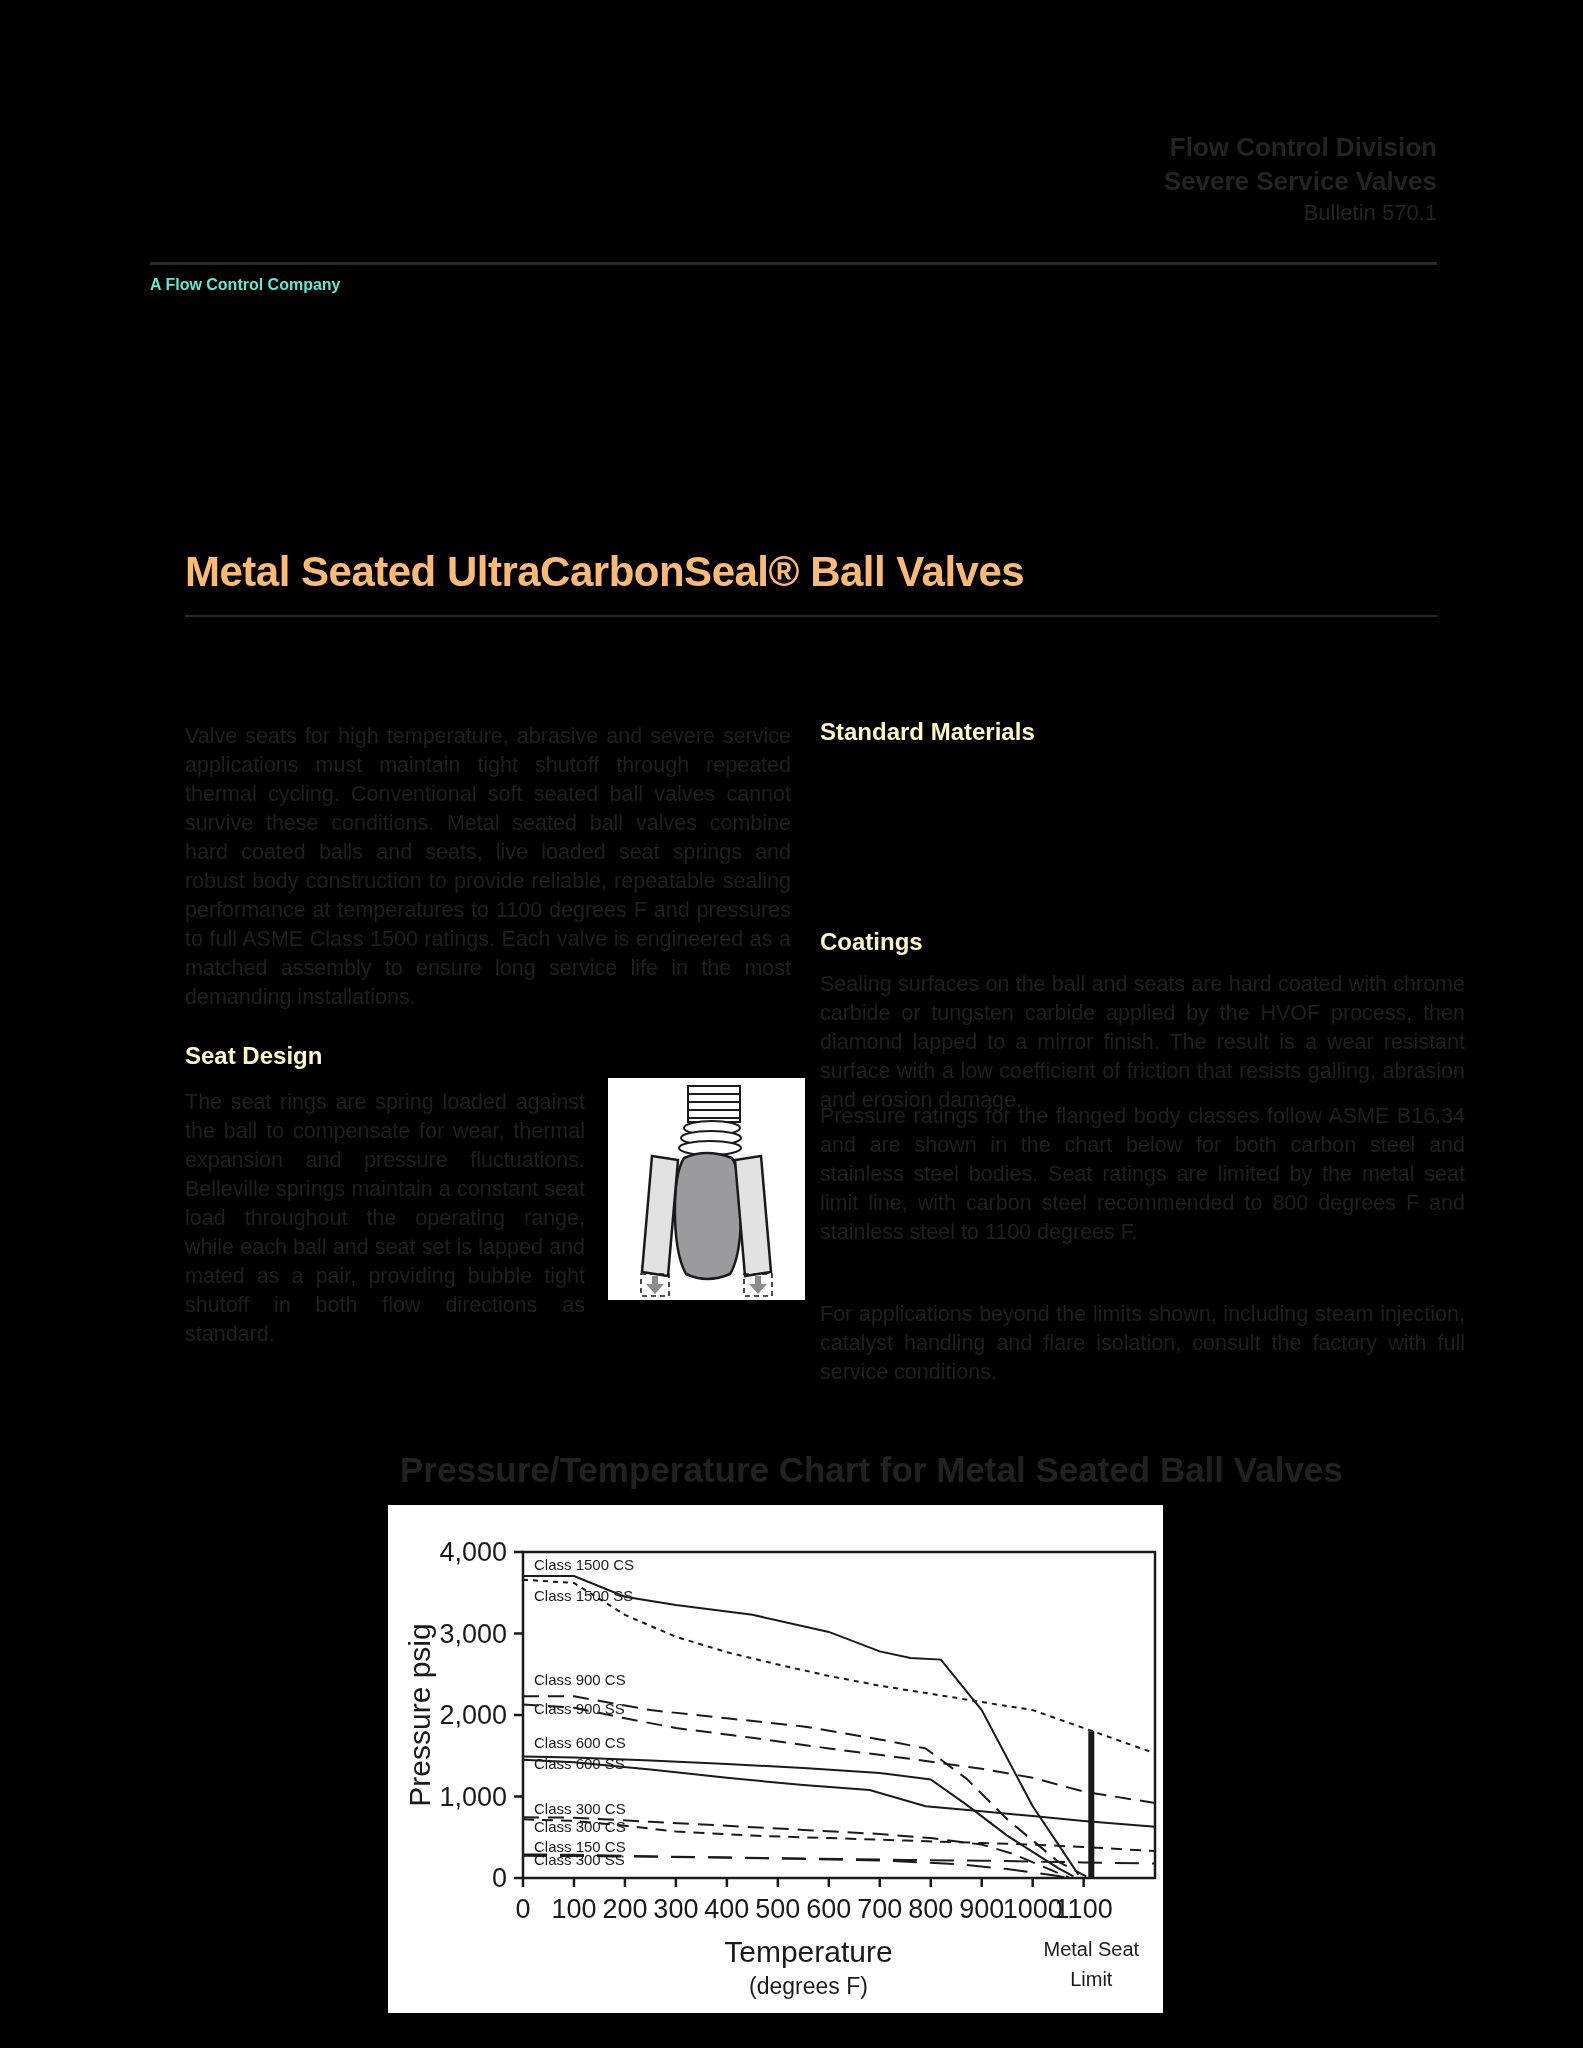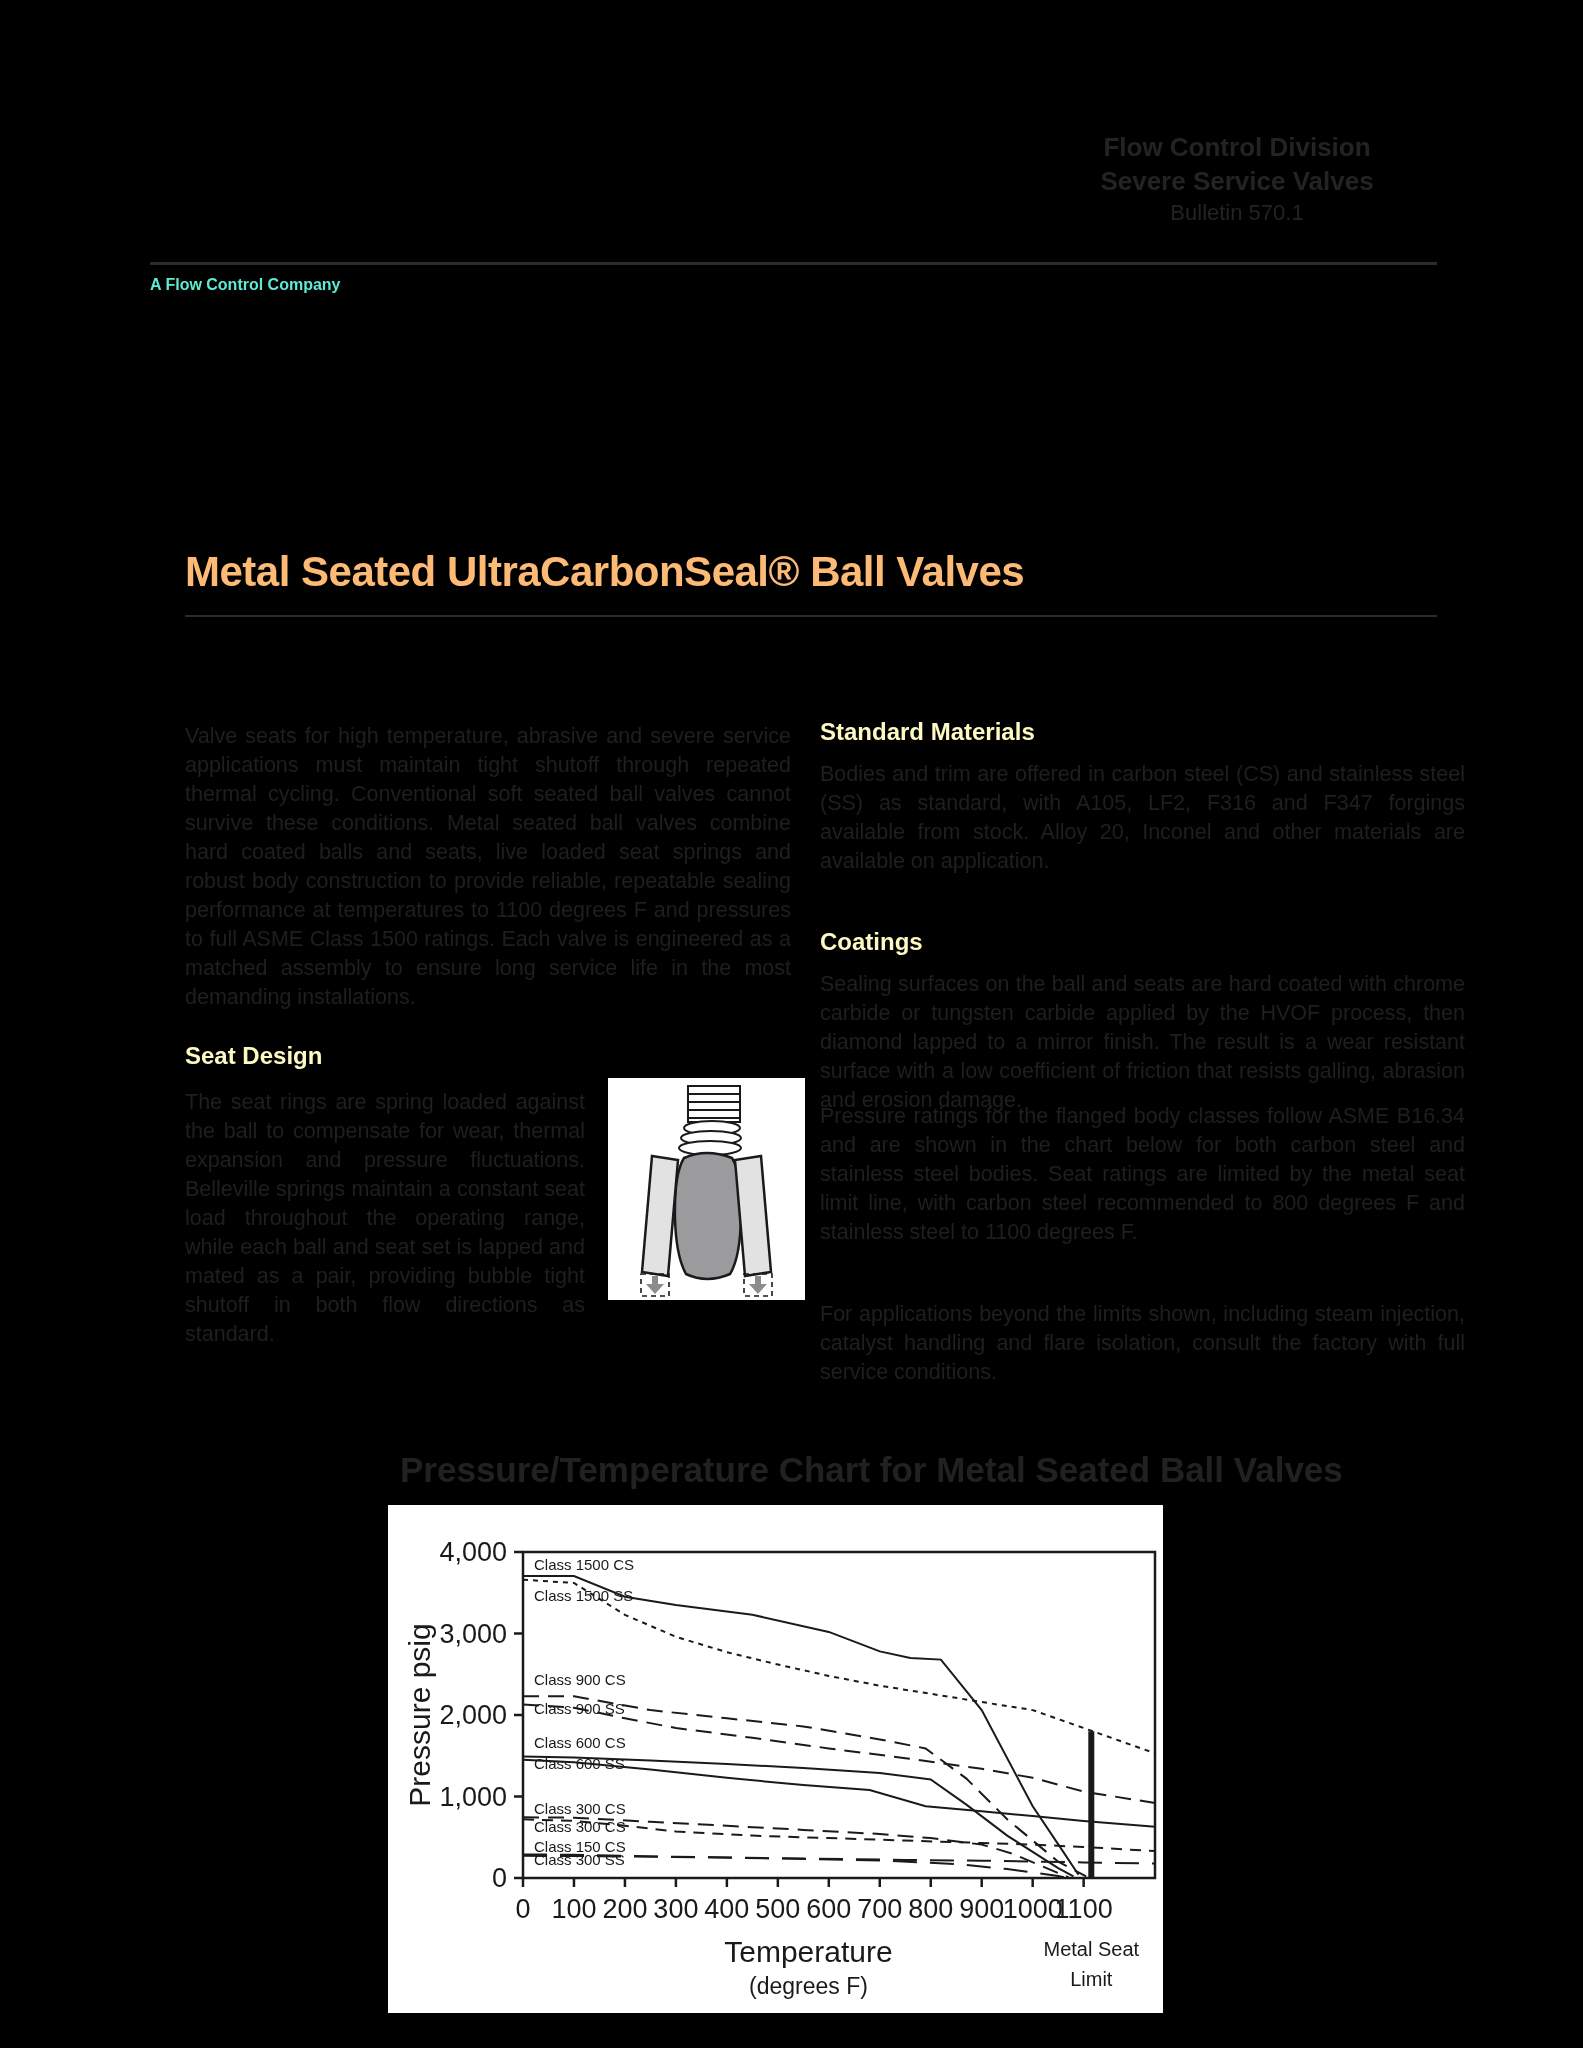--- a/index.html
+++ b/index.html
@@ -3,21 +3,21 @@
 <meta charset="utf-8">
 <style>
   html,body{margin:0;padding:0;background:#000;}
   #page{position:relative;width:1583px;height:2048px;background:#000000;overflow:hidden;
         font-family:"Liberation Sans", sans-serif;}
   .abs{position:absolute;}
   .rule{background:#2b2b2b;}
   .para{font-size:21.5px;line-height:29px;text-align:justify;color:#1f1f1f;}
   .h2{font-weight:bold;font-size:24px;color:#fef9c3;}
   .pagetitle{font-weight:bold;font-size:42px;letter-spacing:-0.5px;color:#fdba74;white-space:nowrap;}
-  .hdr-right{text-align:center;color:#232323;}
+  .hdr-right{text-align:right;color:#232323;}
   .hdr-right .b{font-weight:bold;font-size:26px;line-height:34px;}
   .hdr-right .s{font-size:22px;line-height:30px;}
   .tagline{font-weight:bold;font-size:16px;color:#5eead4;}
   .chart-heading{font-weight:bold;font-size:35px;color:#212121;white-space:nowrap;}
   .panel{background:#ffffff;}
 </style>
 </head>
 <body>
 
 <div id="page">
@@ -68,21 +68,20 @@
       <g>
         <rect x="33" y="196" width="28" height="22" fill="none" stroke="#1a1a1a" stroke-width="1.6" stroke-dasharray="5 4"></rect>
         <path d="M 44,198 L 50,198 L 50,206 L 56,206 L 47,216 L 38,206 L 44,206 Z" fill="#8c8c8c"></path>
         <rect x="136" y="196" width="28" height="22" fill="none" stroke="#1a1a1a" stroke-width="1.6" stroke-dasharray="5 4"></rect>
         <path d="M 147,198 L 153,198 L 153,206 L 159,206 L 150,216 L 141,206 L 147,206 Z" fill="#8c8c8c"></path>
       </g>
     </svg>
   </div>
 
   <div class="abs h2" style="left:820px;top:718px;">Standard Materials</div>
-  <div class="abs para" style="left:820px;top:760px;width:645px;">Bodies and trim are offered in carbon steel (CS) and stainless steel (SS) as standard, with A105, LF2, F316 and F347 forgings available from stock. Alloy 20, Inconel and other materials are available on application.</div>
 
   <div class="abs h2" style="left:820px;top:928px;">Coatings</div>
   <div class="abs para" style="left:820px;top:970px;width:645px;">Sealing surfaces on the ball and seats are hard coated with chrome carbide or tungsten carbide applied by the HVOF process, then diamond lapped to a mirror finish. The result is a wear resistant surface with a low coefficient of friction that resists galling, abrasion and erosion damage.</div>
 
   <div class="abs para" style="left:820px;top:1102px;width:645px;">Pressure ratings for the flanged body classes follow ASME B16.34 and are shown in the chart below for both carbon steel and stainless steel bodies. Seat ratings are limited by the metal seat limit line, with carbon steel recommended to 800 degrees F and stainless steel to 1100 degrees F.</div>
 
   <div class="abs para" style="left:820px;top:1300px;width:645px;">For applications beyond the limits shown, including steam injection, catalyst handling and flare isolation, consult the factory with full service conditions.</div>
 
   <div class="abs chart-heading" style="left:400px;top:1450px;">Pressure/Temperature Chart for Metal Seated Ball Valves</div>
 

